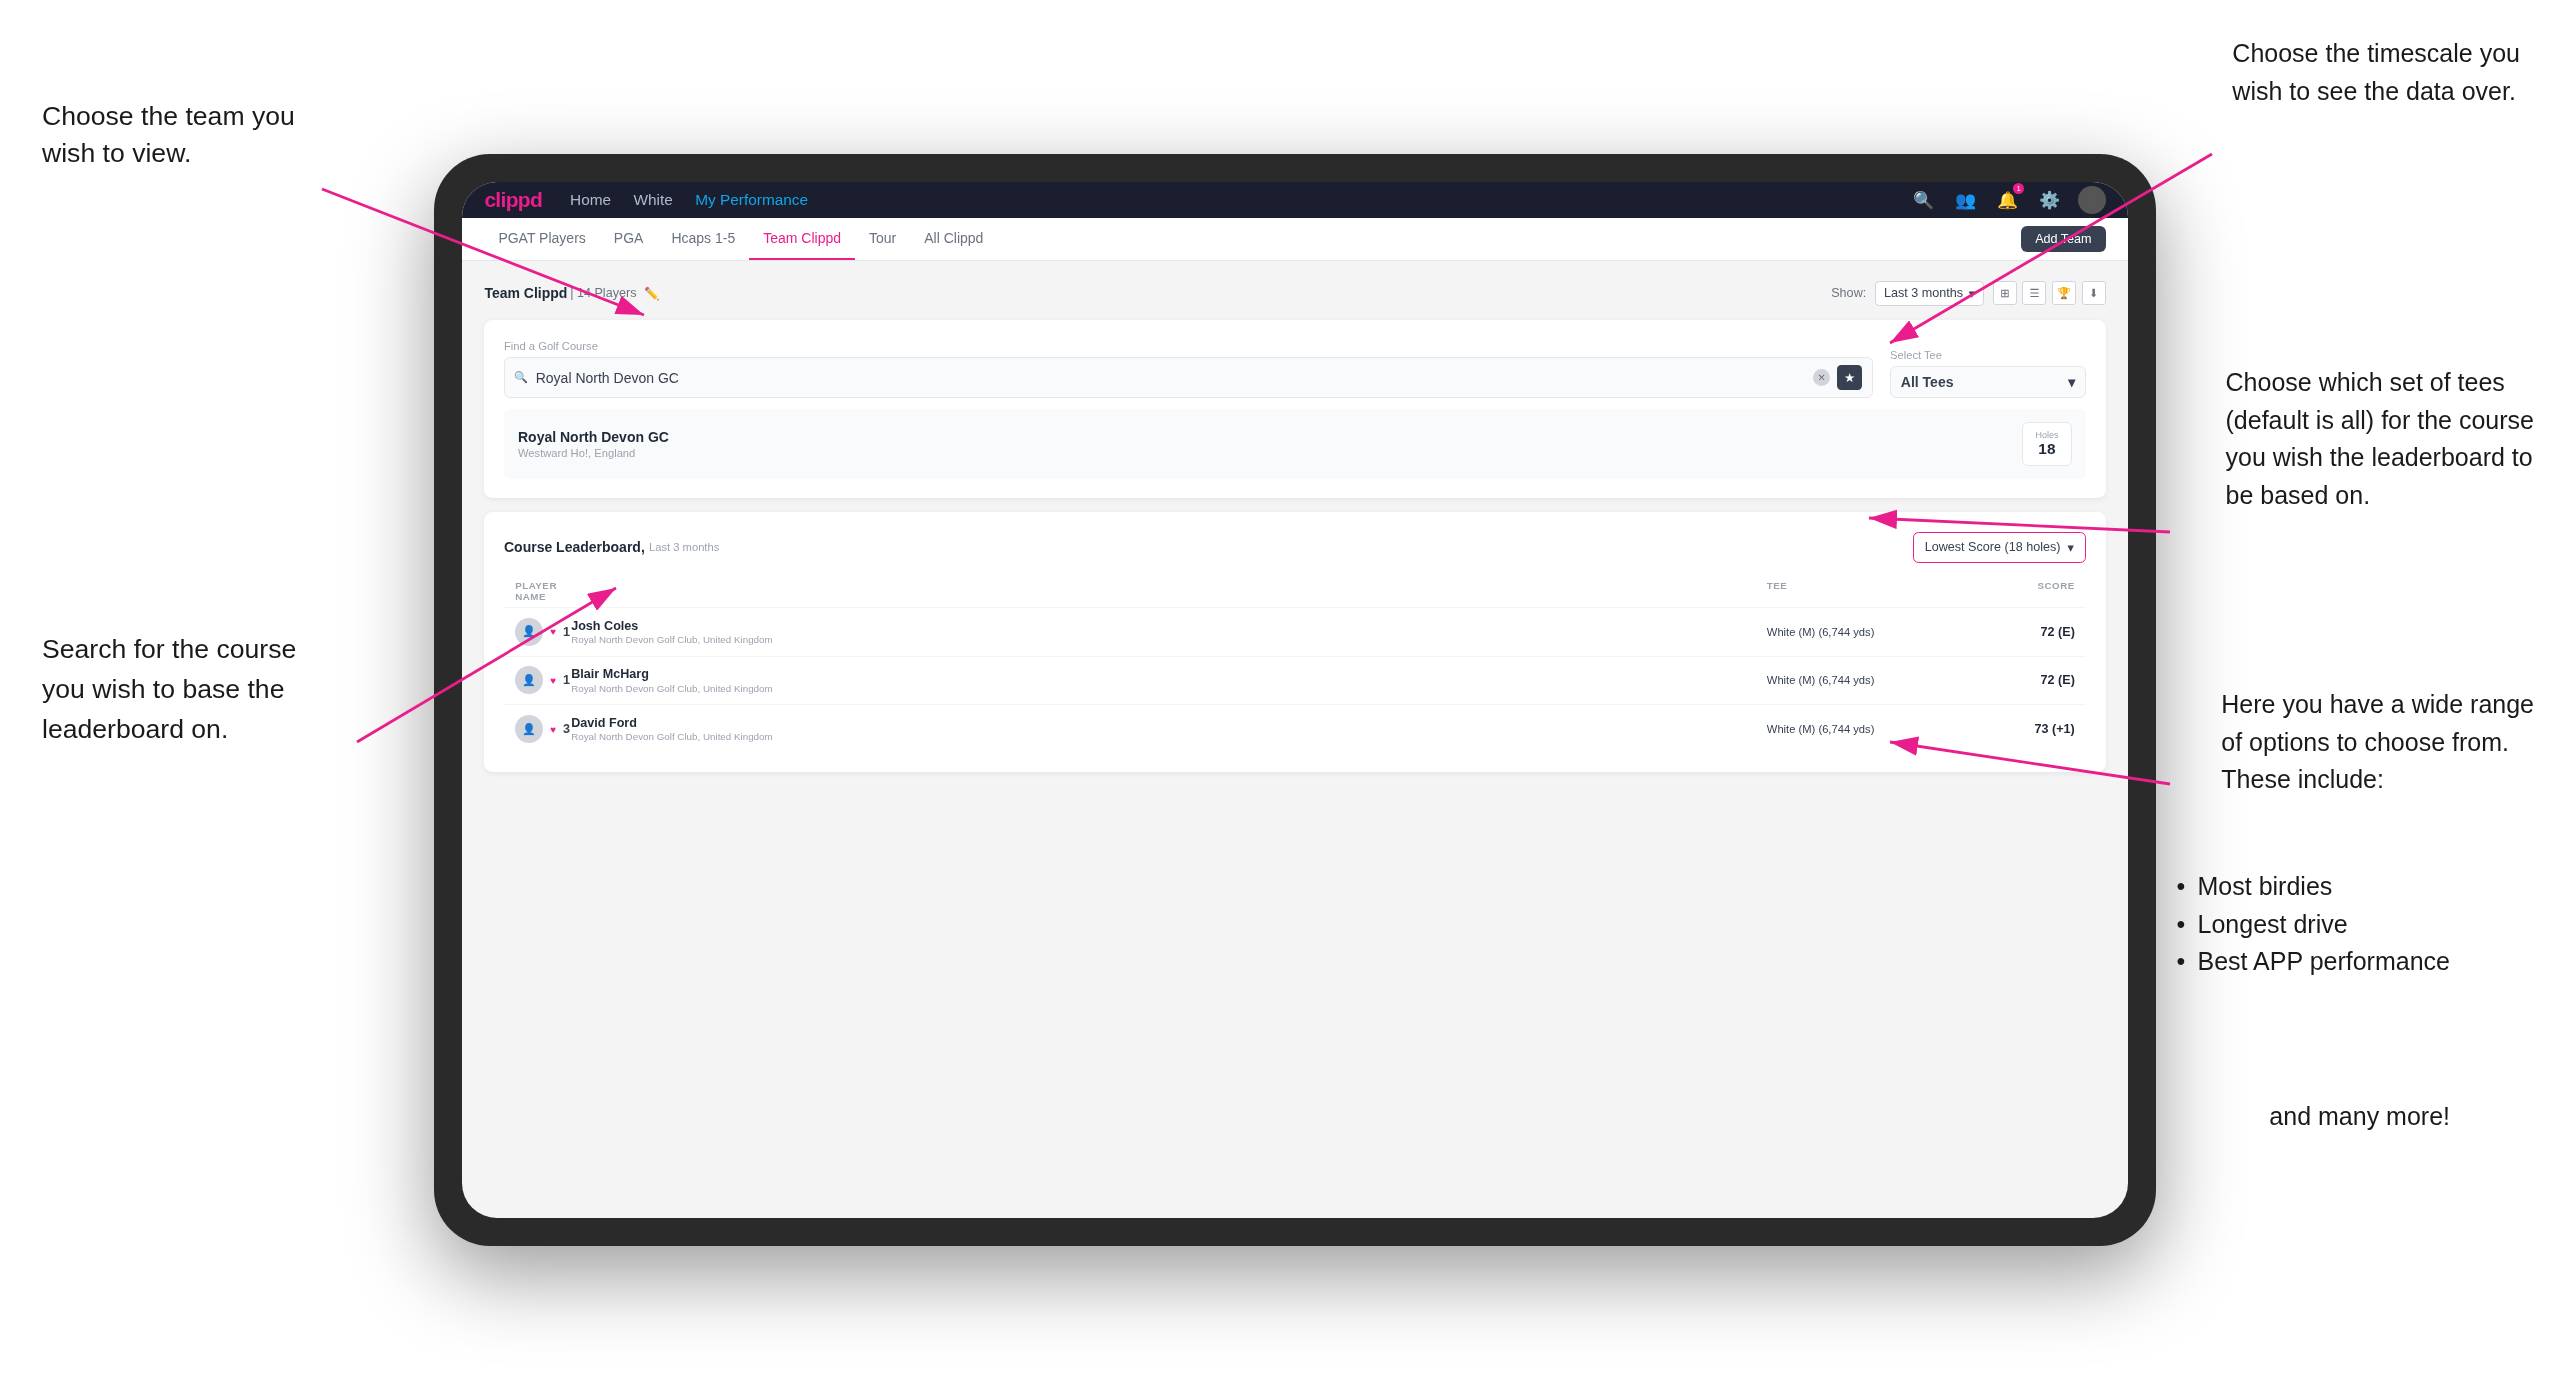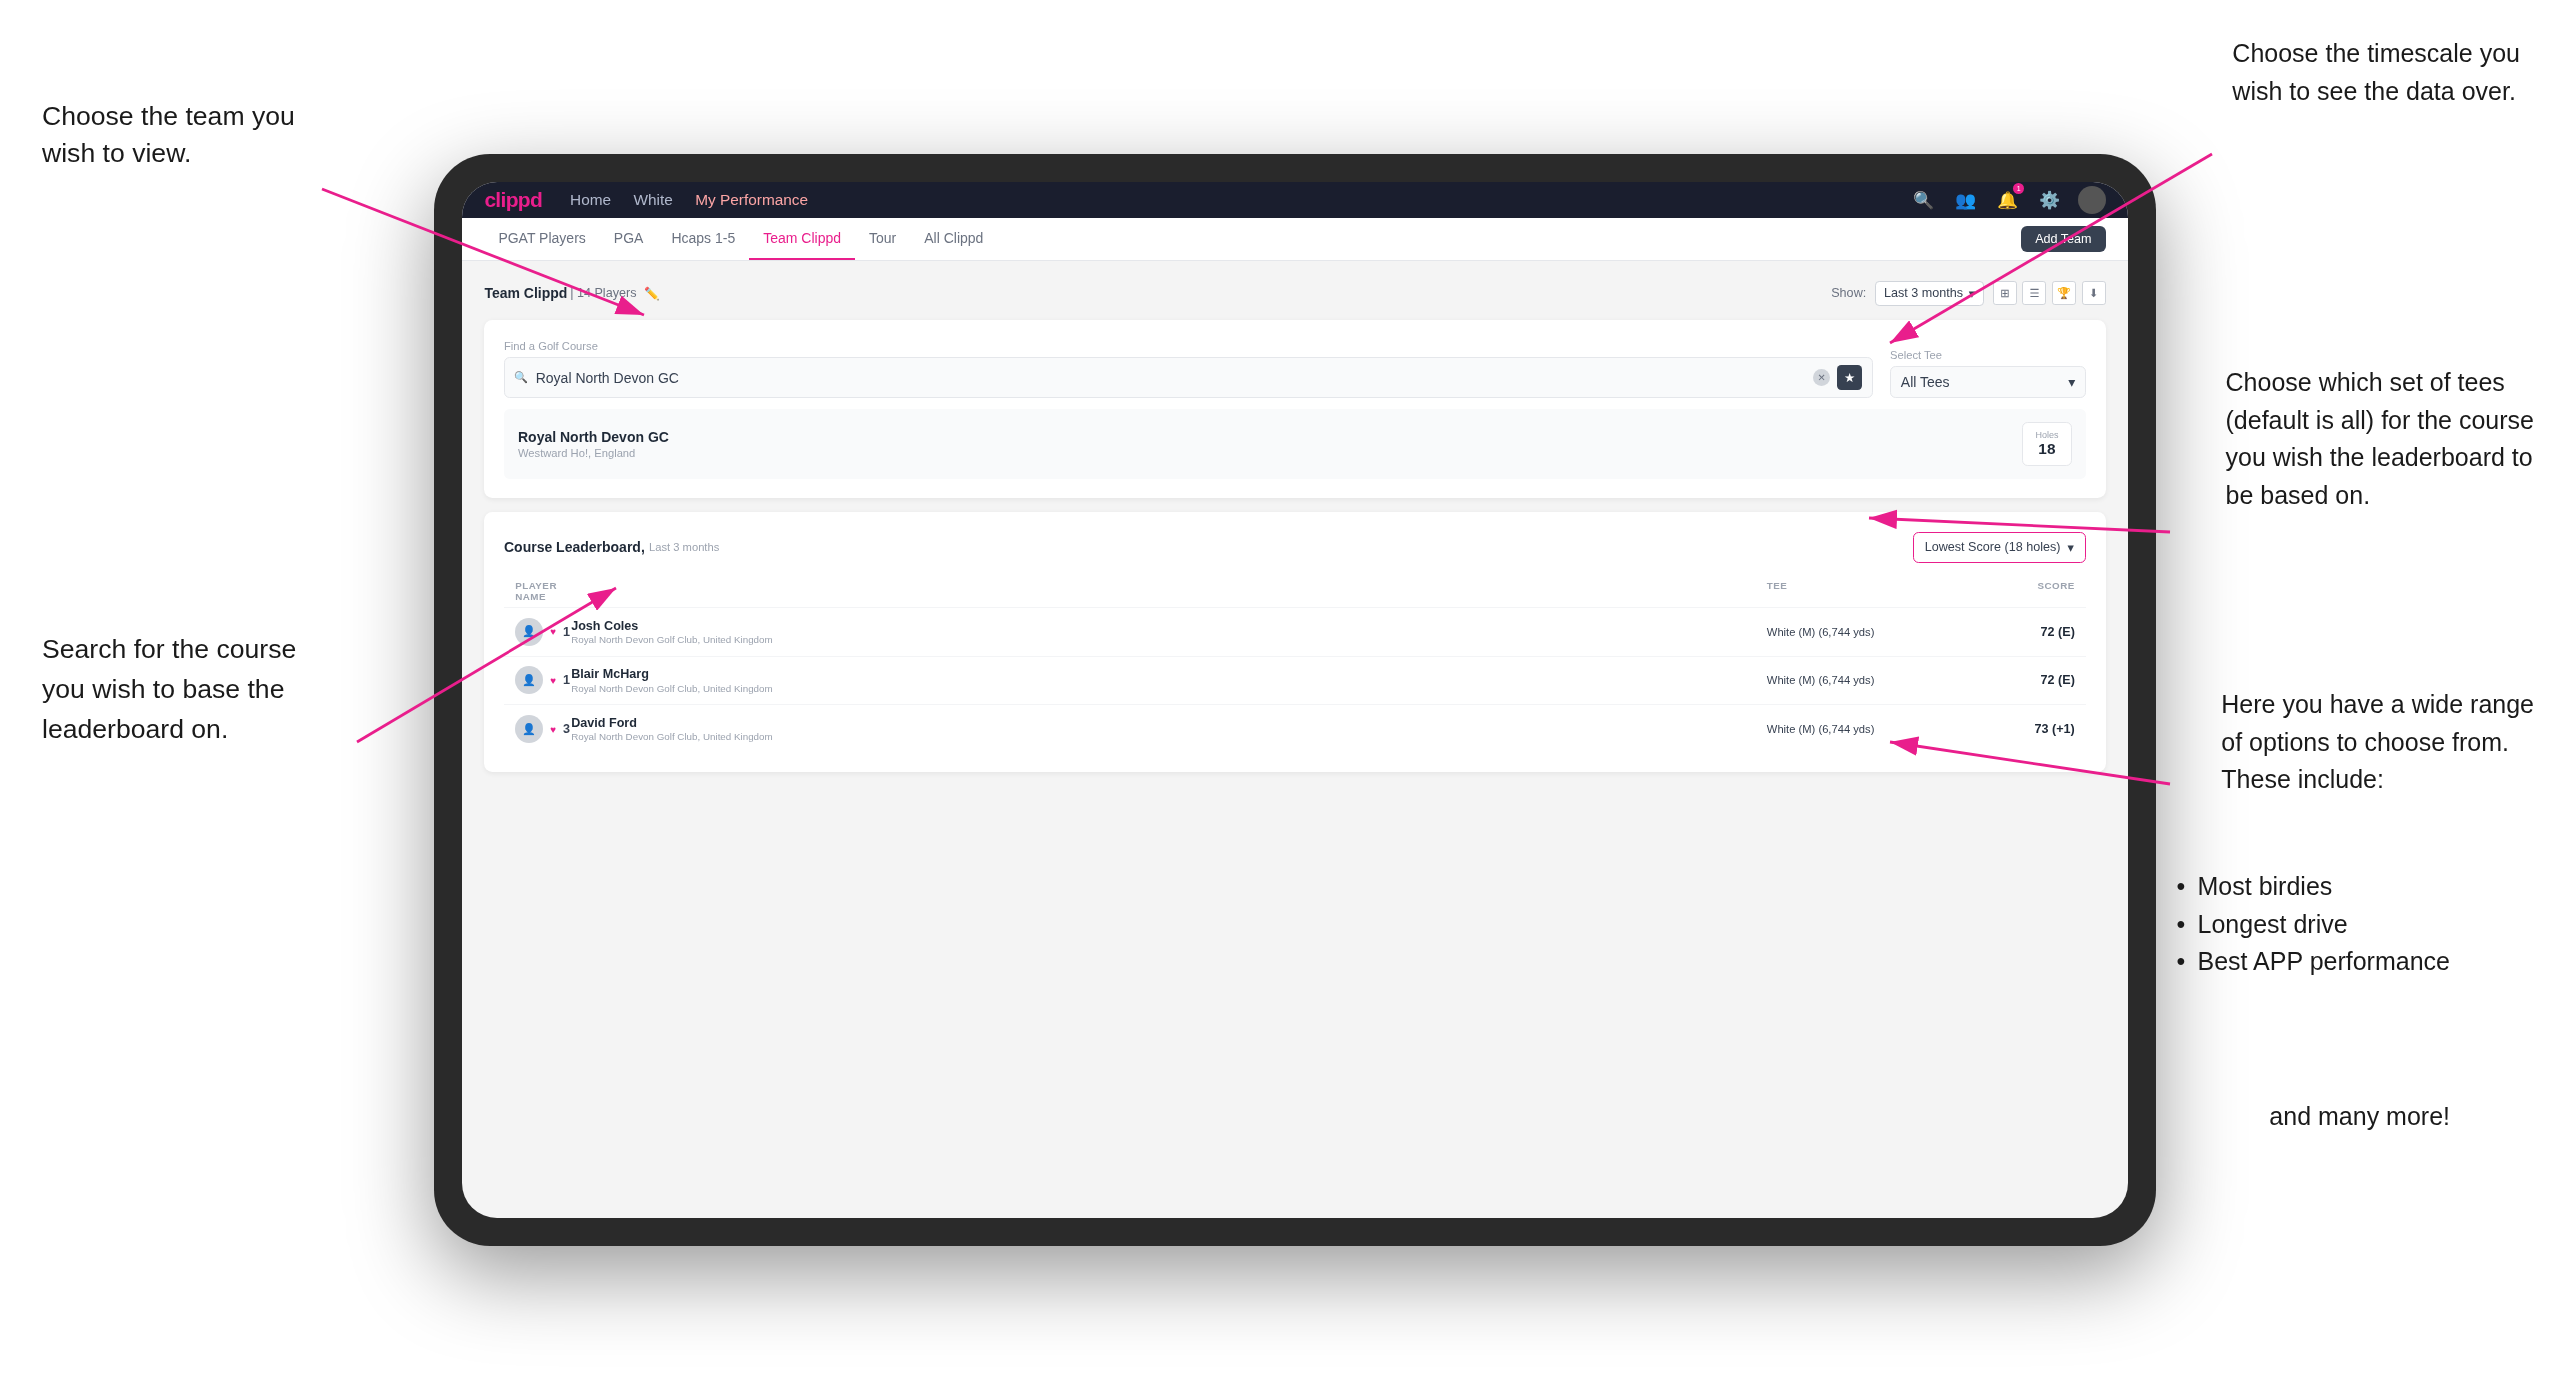--- a/index.html
+++ b/index.html
@@ -78,21 +78,21 @@
     }
 
     .nav-link {
       color: #b0b8cc;
       font-size: 15.4px;
       cursor: pointer;
       padding: 2.8px 0;
     }
 
     .nav-link.active {
-      color: #fca5a5;
+      color: #0ea5e9;
     }
 
     .nav-icons {
       display: flex;
       gap: 14px;
       align-items: center;
     }
 
     .nav-icon-btn {
       color: #b0b8cc;
@@ -296,20 +296,21 @@
       background: #f9fafb;
       border: 0.7px solid #e5e7eb;
       border-radius: 5.6px;
       padding: 7px 9.8px;
       font-size: 14px;
       color: #374151;
       display: flex;
       align-items: center;
       justify-content: space-between;
       cursor: pointer;
+      font-weight: bold;
     }
 
     
     .course-result {
       background: #f9fafb;
       border-radius: 5.6px;
       padding: 12.6px 14px;
       display: flex;
       align-items: center;
       justify-content: space-between;

